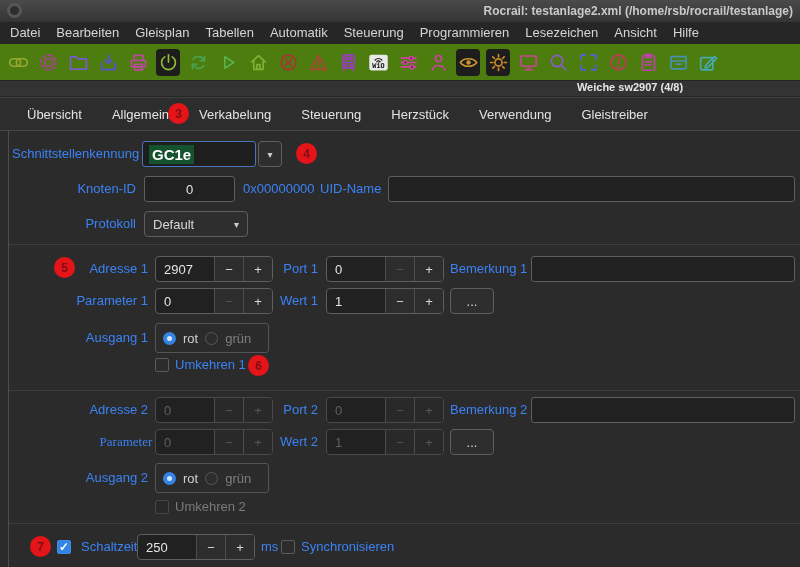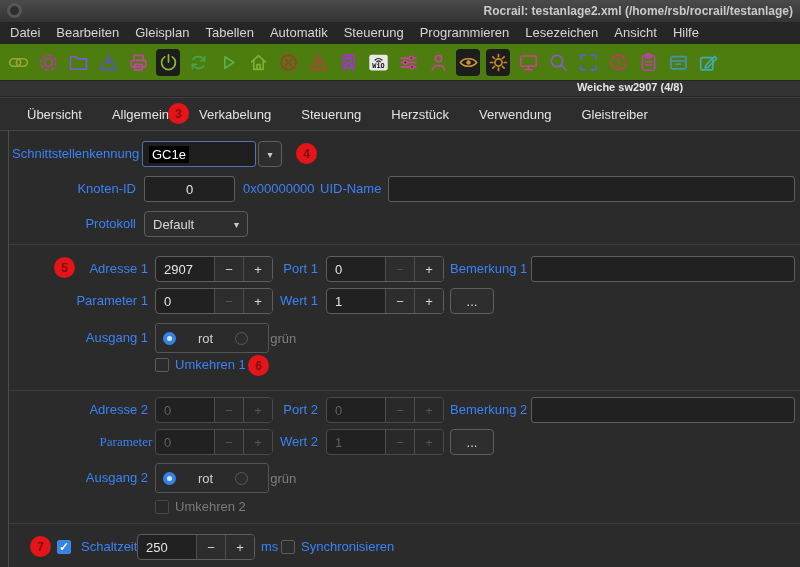--- a/index.html
+++ b/index.html
@@ -54,21 +54,21 @@
   .lh30 { line-height:30px; }
 
   
   .tinput { position:absolute; height:26px; background:#212121; border:1px solid #5e5e5e;
             border-radius:3px; box-sizing:border-box; color:#e4e4e4; font-size:13px;
             font-family:inherit; padding:0 6px; outline:none; }
   .center { text-align:center; }
 
   .combo-input { position:absolute; height:26px; background:#1e1e1e; border:1px solid #4a76b8;
                  border-radius:3px; box-sizing:border-box; display:flex; align-items:center; padding-left:6px; }
-  .seltext { background:#000000; color:#ffffff; font-size:13px; padding:1px 3px; }
+  .seltext { background:#14532d; color:#ffffff; font-size:15px; padding:1px 3px;font-weight:bold; }
 
   .btnlike { position:absolute; height:26px; background:#2e2e2e; border:1px solid #5e5e5e;
              border-radius:4px; box-sizing:border-box; display:flex; align-items:center;
              justify-content:center; color:#d8d8d8; font-size:13px; }
   .selectbox { justify-content:flex-start; padding:0 8px; }
   .arrow { font-size:10px; color:#cccccc; }
   .selectbox .arrow { margin-left:auto; }
 
   
   .spin { position:absolute; height:26px; display:flex; align-items:stretch; background:#212121;
@@ -76,21 +76,21 @@
   .spin .v { flex:0 0 58px; box-sizing:border-box; padding:0 8px; display:flex; align-items:center; color:#e4e4e4; }
   .spin .b { flex:0 0 28px; display:flex; align-items:center; justify-content:center;
              border-left:1px solid #4e4e4e; background:#2d2d2d; color:#d8d8d8; }
   .spin .b.off { color:#565656; }
   .spin.dis { border-color:#4a4a4a; }
   .spin.dis .v { color:#606060; }
   .spin.dis .b { color:#565656; background:#292929; }
 
   
   .radiogroup { position:absolute; width:114px; height:30px; border:1px solid #555555; border-radius:3px;
-                box-sizing:border-box; display:flex; align-items:center; padding:0 7px; gap:22px; }
+                box-sizing:border-box; display:flex; align-items:center; padding:0 7px; gap:7px; }
   .radio { width:13px; height:13px; border-radius:50%; box-sizing:border-box; position:relative; flex:0 0 auto; }
   .radio.on { background:#3584e4; }
   .radio.on::after { content:""; position:absolute; left:4px; top:4px; width:5px; height:5px;
                      border-radius:50%; background:#d4e6ff; }
   .radio.offr { background:#2d2d2d; border:1px solid #585858; }
   .rlbl { font-size:13px; color:#cfcfcf; }
   .rlbl.dim { color:#7e7e7e; }
 
   
   .cb { position:absolute; width:14px; height:14px; border:1px solid #5c5c5c; border-radius:2px;

